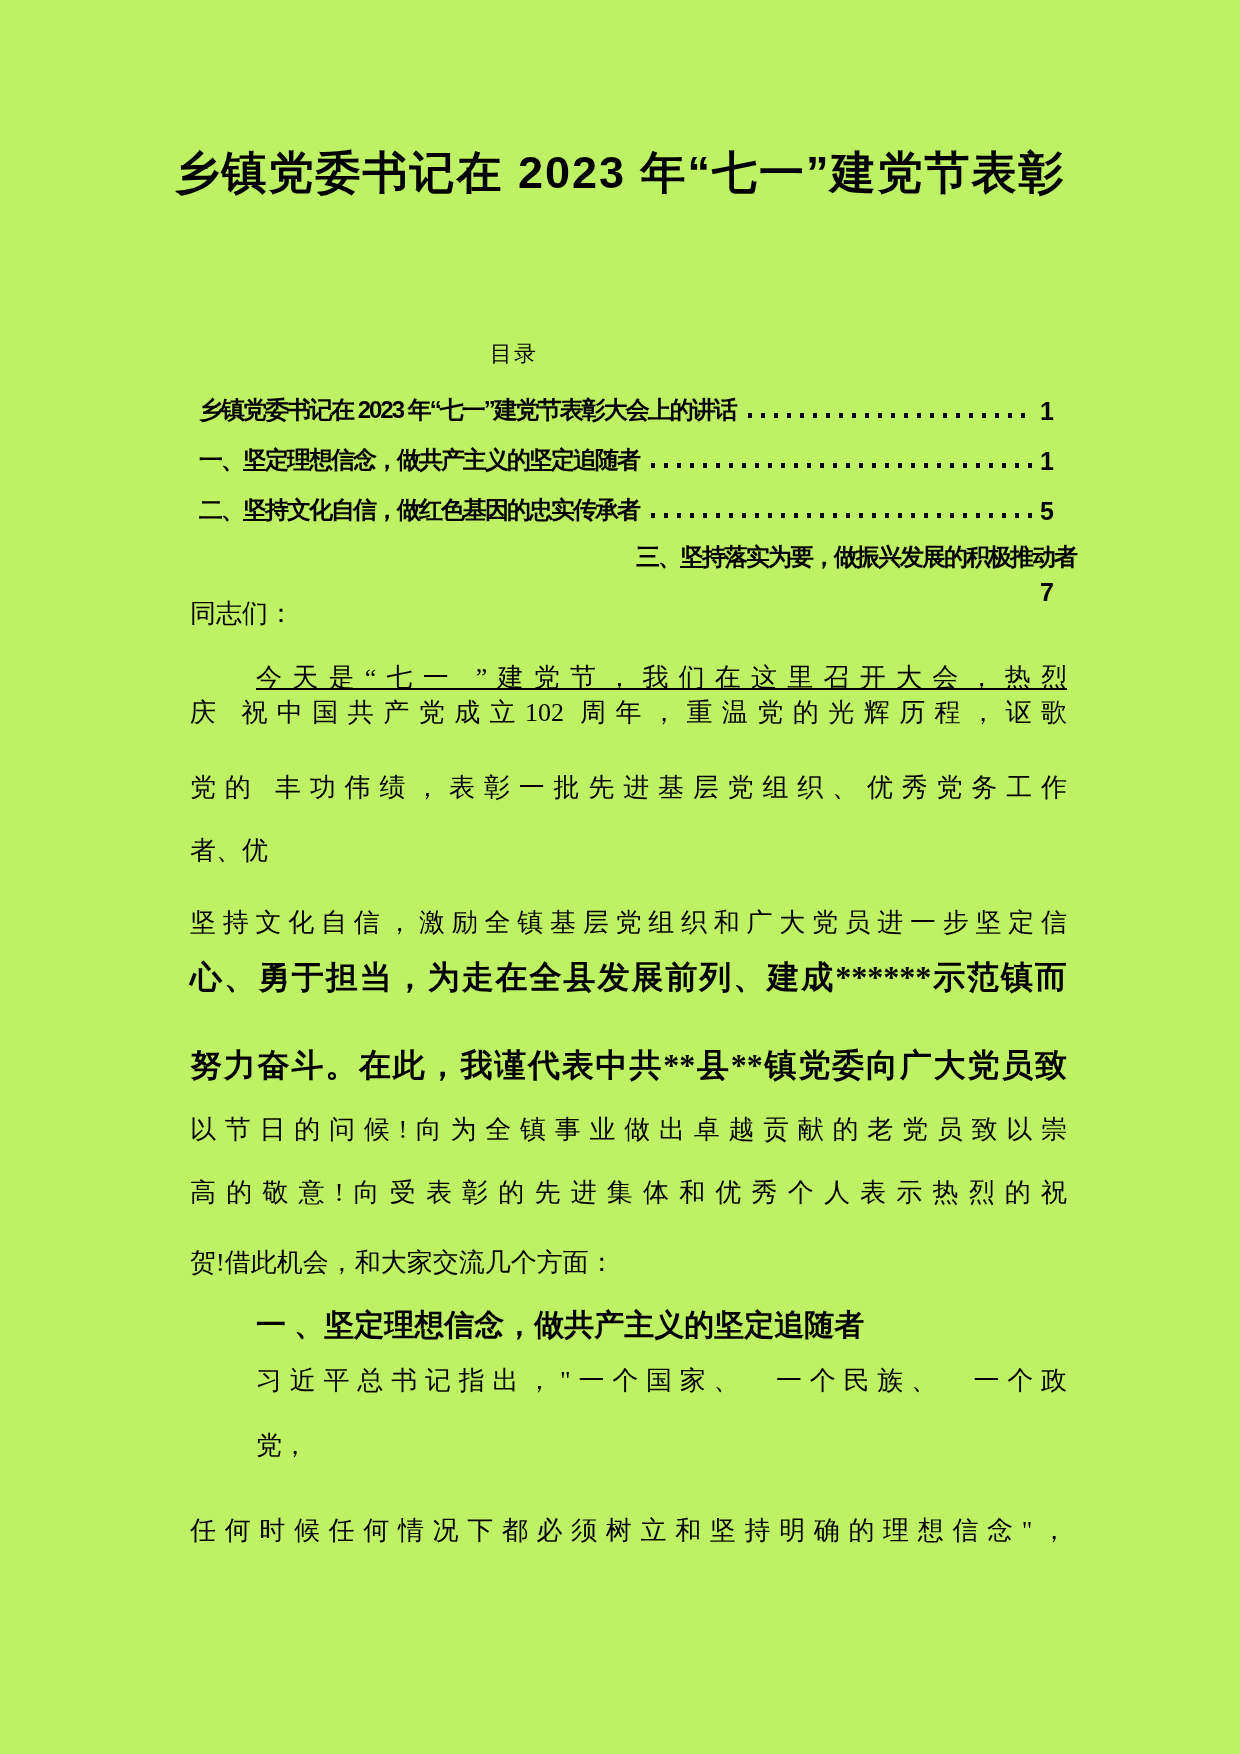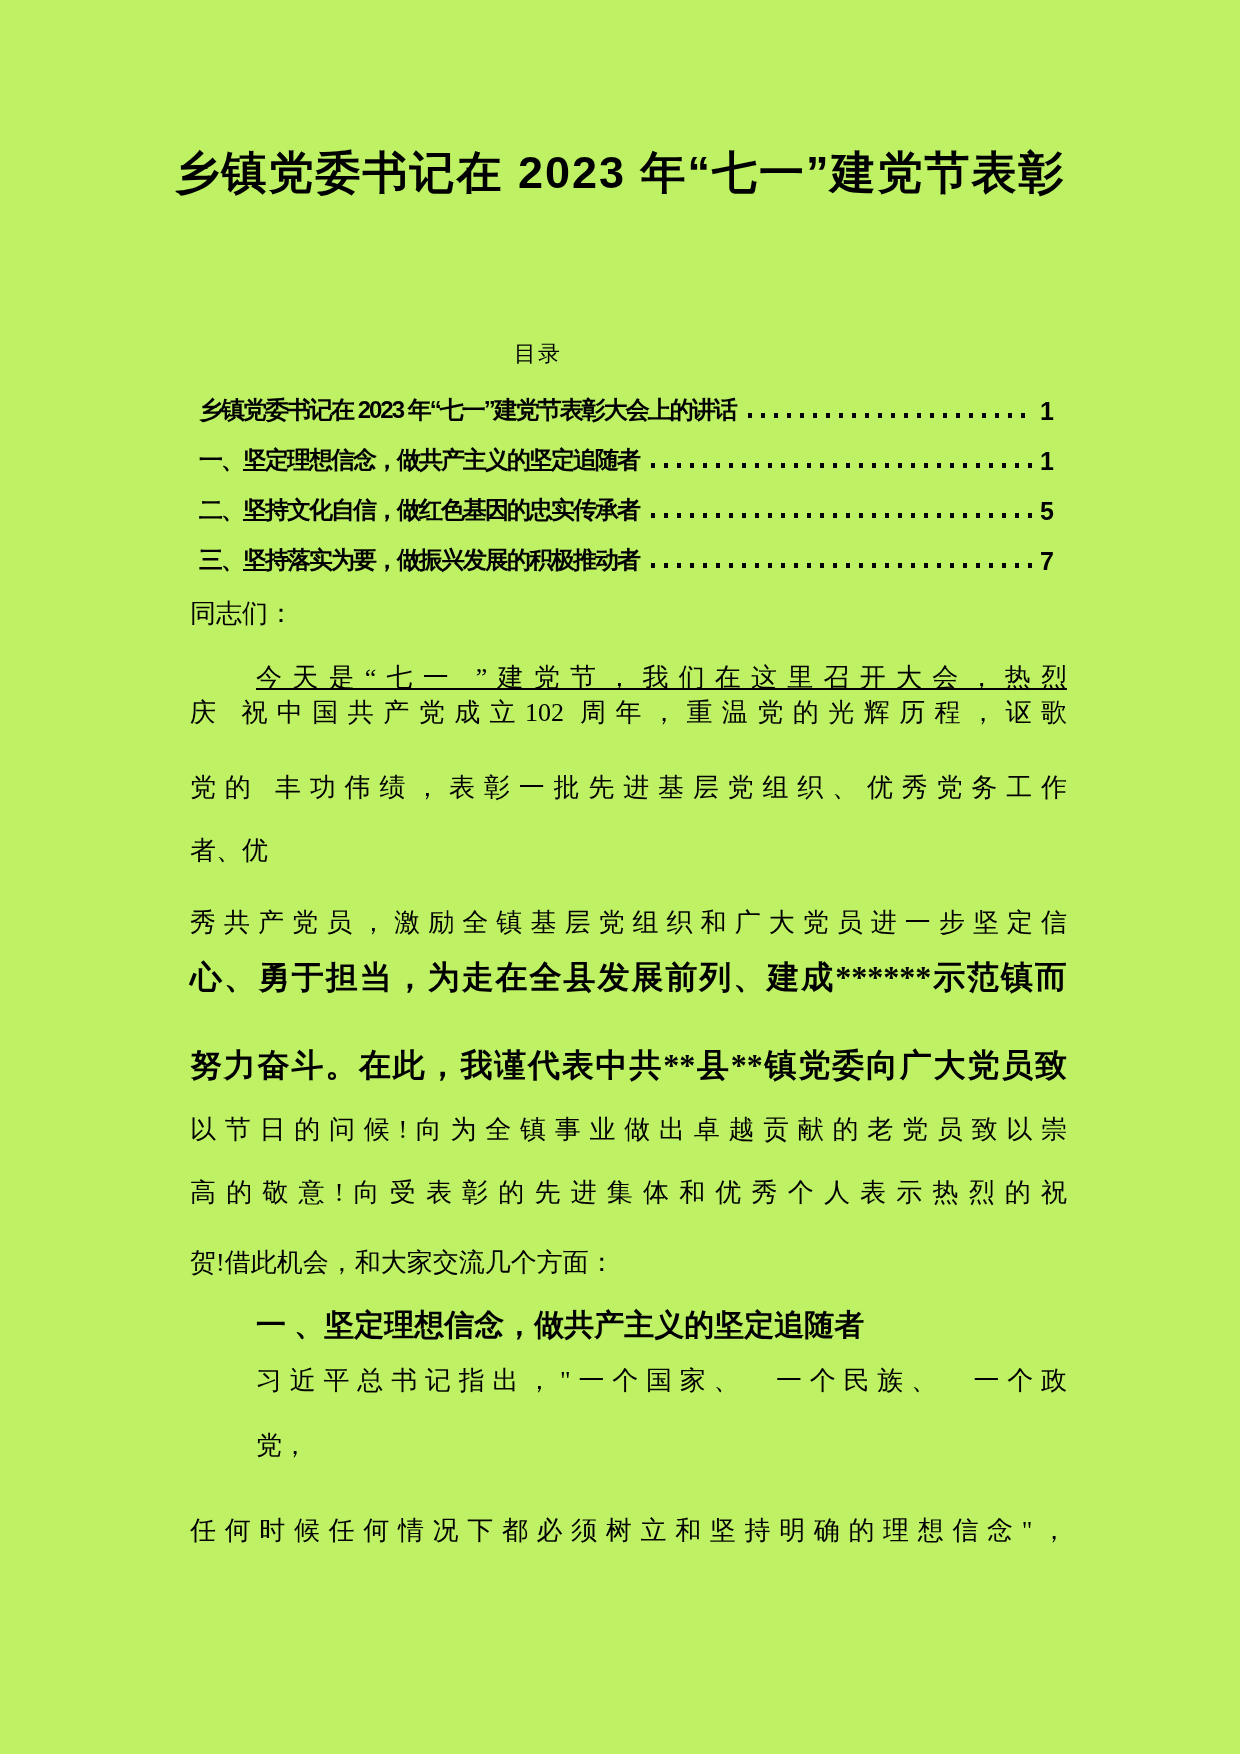--- a/index.html
+++ b/index.html
@@ -16,28 +16,28 @@
     text-align:center;
     font-family:"Liberation Sans","DejaVu Sans",sans-serif;
     font-weight:bold;font-size:45px;line-height:1.2;
     letter-spacing:2px;white-space:pre;
   }
   .title-1{top:146px;}
   .title-2{top:271px;}
   
   .toc-heading{
     position:absolute;top:341px;left:0;width:1028px;
-    text-align:center;font-size:22px;letter-spacing:2px;line-height:1.2;padding-left:24px;
+    text-align:center;font-size:22px;letter-spacing:2px;line-height:1.2;
   }
   .toc-row{
     position:absolute;left:199px;width:877px;height:34px;
     display:flex;align-items:flex-end;
     padding-right:0;box-sizing:border-box;
   }
-  .toc-1{top:391px;} .toc-2{top:441px;} .toc-3{top:491px;} .toc-4{top:541px;}
+  .toc-1{top:391px;} .toc-2{top:441px;} .toc-3{top:491px;} .toc-4{top:541px;flex-direction:column;}
   .toc-label{
     font-family:"Liberation Sans","DejaVu Sans",sans-serif;
     font-weight:bold;font-size:24px;line-height:1.3;
     letter-spacing:-2px;white-space:pre;flex:0 0 auto;
   }
   .toc-leader{
     flex:1 1 auto;height:5px;margin:0 8px 7px 12px;
     background:repeating-linear-gradient(to right,#000 0 4px,transparent 4px 13px);
   }
   .toc-page{
@@ -91,21 +91,21 @@
     <span class="toc-label">三、坚持落实为要，做振兴发展的积极推动者</span>
     <span class="toc-leader"></span>
     <span class="toc-page">7</span>
   </div>
 
   <div class="bline y-600">同志们：</div>
   <div class="bline y-665 fill indent">今天是“七一 ”建党节，我们在这里召开大会，热烈</div>
   <div class="bline y-718 fill">庆 祝中国共产党成立102 周年，重温党的光辉历程，讴歌</div>
   <div class="bline y-775 fill">党的 丰功伟绩，表彰一批先进基层党组织、优秀党务工作</div>
   <div class="bline y-838">者、优</div>
-  <div class="bline y-910 fill">秀共产党员，激励全镇基层党组织和广大党员进一步坚定信</div>
+  <div class="bline y-910 fill">坚持文化自信，激励全镇基层党组织和广大党员进一步坚定信</div>
   <div class="bline y-962 fill bold">心、勇于担当，为走在全县发展前列、建成******示范镇而</div>
   <div class="bline y-1050 fill bold">努力奋斗。在此，我谨代表中共**县**镇党委向广大党员致</div>
   <div class="bline y-1117 fill">以节日的问候!向为全镇事业做出卓越贡献的老党员致以崇</div>
   <div class="bline y-1170 fill">高的敬意!向受表彰的先进集体和优秀个人表示热烈的祝</div>
   <div class="bline y-1250">贺!借此机会，和大家交流几个方面：</div>
   <div class="bline y-1310 hding indent">一 、坚定理想信念，做共产主义的坚定追随者</div>
   <div class="bline y-1368 fill indent">习近平总书记指出，"一个国家、  一个民族、  一个政</div>
   <div class="bline y-1433 indent">党，</div>
   <div class="bline y-1518 fill">任何时候任何情况下都必须树立和坚持明确的理想信念"，</div>
 

